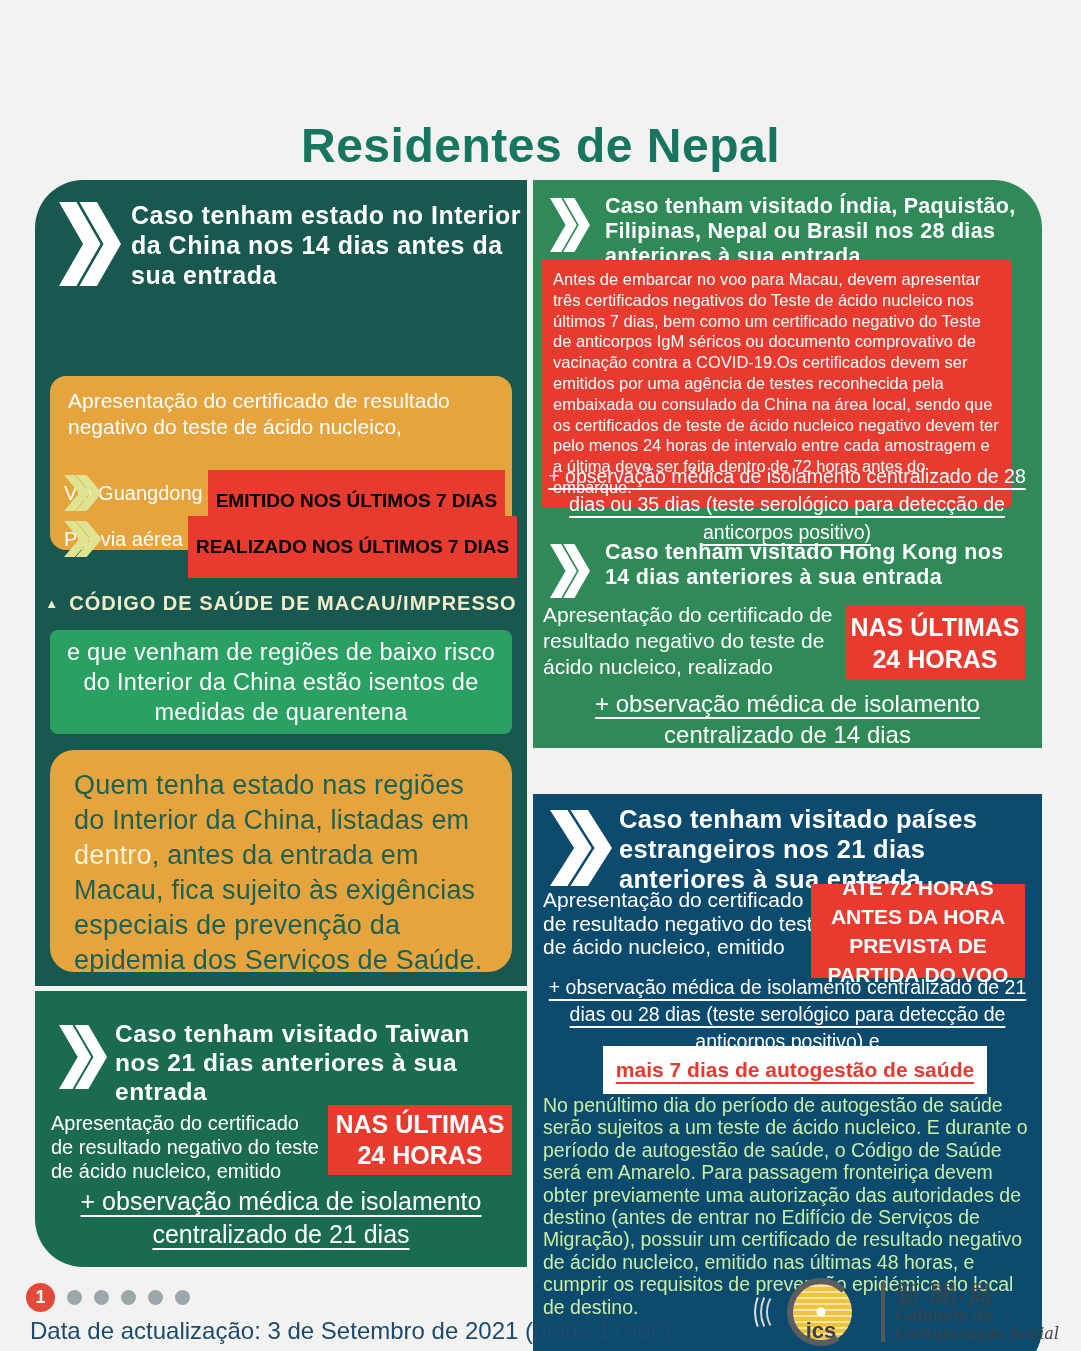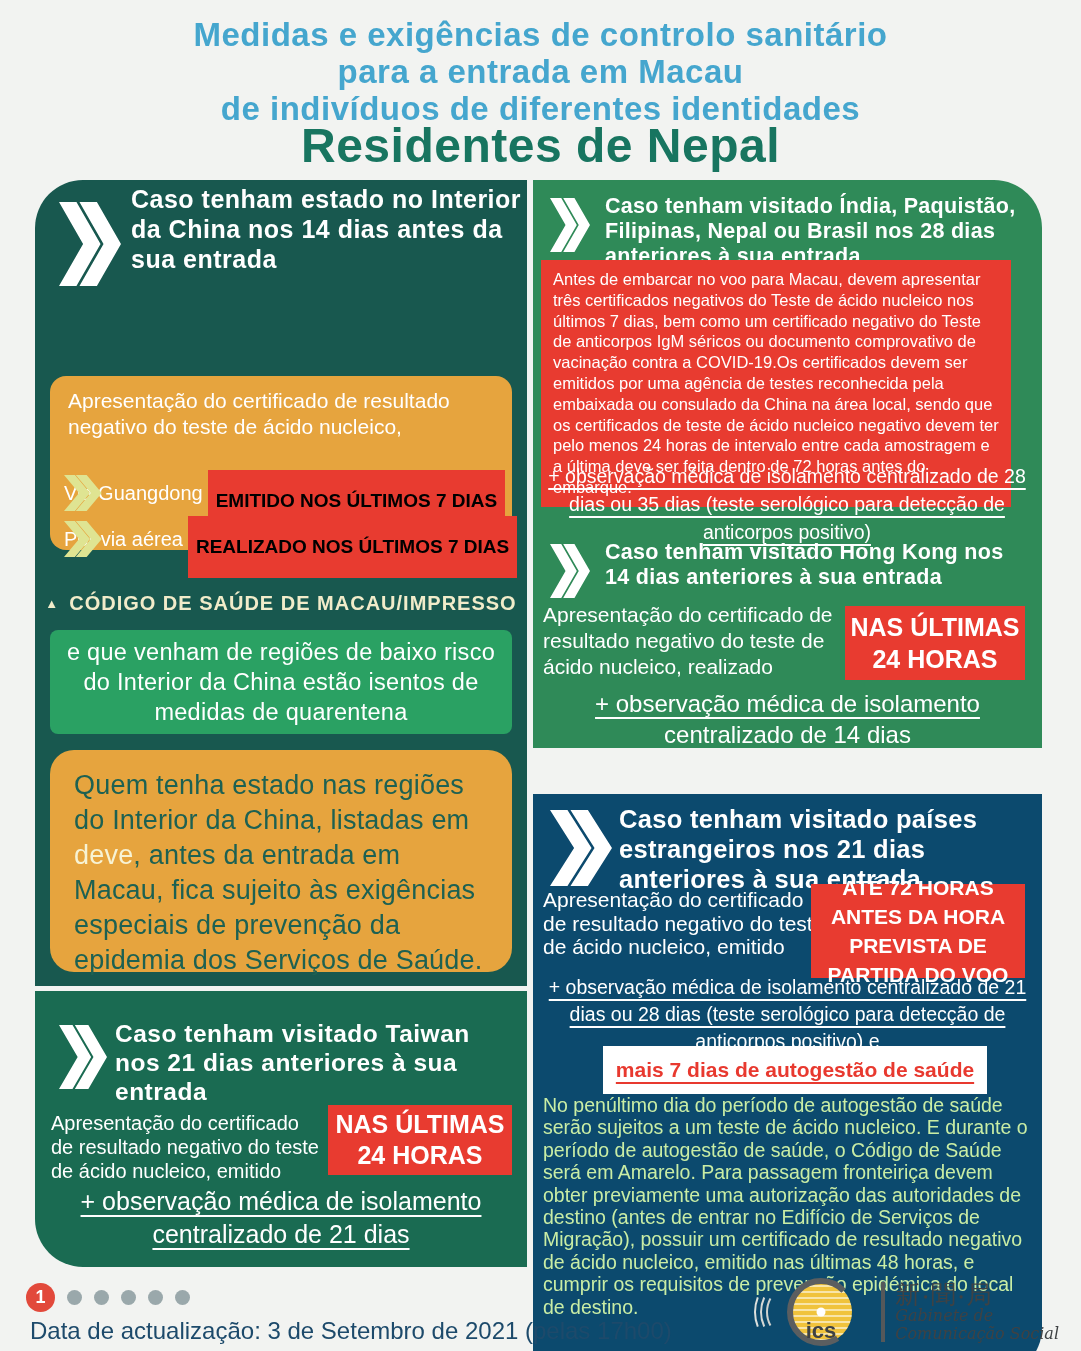--- a/index.html
+++ b/index.html
@@ -29,21 +29,21 @@
   .chev.c-mid i{width:36px;} .chev.c-mid{width:48px;height:64px;}
   .chev.c-sm i{width:30px;}  .chev.c-sm{width:40px;height:54px;}
   .chev.c-tiny{width:42px;height:36px;} .chev.c-tiny i{width:26px;background:#dfe492;}
   
   .h-white{position:absolute; color:#fff; font-weight:bold;}
   .txt{position:absolute; color:#fff;}
   .uline{text-decoration:underline; text-underline-offset:5px; text-decoration-thickness:2px;}
   .redbox{background:#e83b30; color:#fff; font-weight:bold; text-align:center;
           display:flex; align-items:center; justify-content:center;}
   
-  .lt-head{left:96px; top:4px; width:402px; font-size:25px; line-height:30px; letter-spacing:.5px;}
+  .lt-head{left:96px; top:20px; width:402px; font-size:25px; line-height:30px; letter-spacing:.5px;}
   .lt-para{left:20px; top:112px; width:452px; text-align:center; font-size:23px; line-height:30px; letter-spacing:.5px;}
   .orange-box{position:absolute; left:15px; top:196px; width:462px; height:174px;
               background:#e6a43e; border-radius:16px;}
   .ob-intro{position:absolute; left:18px; top:12px; width:430px; color:#fff; font-size:21px; line-height:26px;}
   .ob-row{position:absolute; left:14px; width:440px; display:flex; align-items:center; gap:5px;}
   .ob-row .lbl{color:#fff; font-size:20px; white-space:nowrap;}
   .ob-row .bdg{background:#e83b30; color:#000000; font-weight:bold; font-size:19px;
                padding:20px 8px; white-space:nowrap;margin-top:16px;}
   .code-row{position:absolute; left:0; top:412px; width:492px; text-align:center;
             color:#f1ecca; font-weight:bold; font-size:20px; letter-spacing:1px;}
@@ -88,25 +88,20 @@
   .logo-bar{width:4px; height:60px; background:#55585a;}
   .logo-text .cjk{color:#3f4244; font-size:25px; letter-spacing:2px; line-height:26px;}
   .logo-text .pt{color:#3f4244; font-size:16px; line-height:18px; font-style:italic;
                  font-family:"DejaVu Serif", serif;}
 </style>
 </head>
 <body>
 
 <div class="poster">
 
-  <div class="title">
-    <div>Medidas e exigências de controlo sanitário</div>
-    <div>para a entrada em Macau</div>
-    <div>de indivíduos de diferentes identidades</div>
-  </div>
   <div class="subtitle">Residentes de Nepal</div>
 
   <div class="panel p-lt">
     <span class="chev c-big" style="left:24px; top:22px;">
         <i></i>
         <i></i>
       </span>
     <div class="h-white lt-head">Caso tenham estado no Interior da China nos 14 dias antes da sua entrada</div>
 
     <div class="orange-box">
@@ -129,21 +124,21 @@
       </div>
     </div>
 
     <div class="code-row"><span class="tri">▲</span><span>CÓDIGO DE SAÚDE DE MACAU/IMPRESSO</span></div>
 
     <div class="green-box">
       <div>e que venham de regiões de baixo risco do Interior da China estão isentos de medidas de quarentena</div>
     </div>
 
     <div class="orange-note">
-      <p><span>Quem tenha estado nas regiões do Interior da China, listadas em </span><span class="hl">deve</span><span>, antes da entrada em Macau, fica sujeito às exigências especiais de prevenção da epidemia dos Serviços de Saúde.</span></p>
+      <p><span>Quem tenha estado nas regiões do Interior da China, listadas em </span><span class="hl">dentro</span><span>, antes da entrada em Macau, fica sujeito às exigências especiais de prevenção da epidemia dos Serviços de Saúde.</span></p>
     </div>
   </div>
 
   <div class="panel p-lb">
     <span class="chev c-mid" style="left:24px; top:34px;">
         <i></i>
         <i></i>
       </span>
     <div class="h-white lb-head">Caso tenham visitado Taiwan nos 21 dias anteriores à sua entrada</div>
     <div class="txt lb-cert">Apresentação do certificado de resultado negativo do teste de ácido nucleico, emitido</div>

